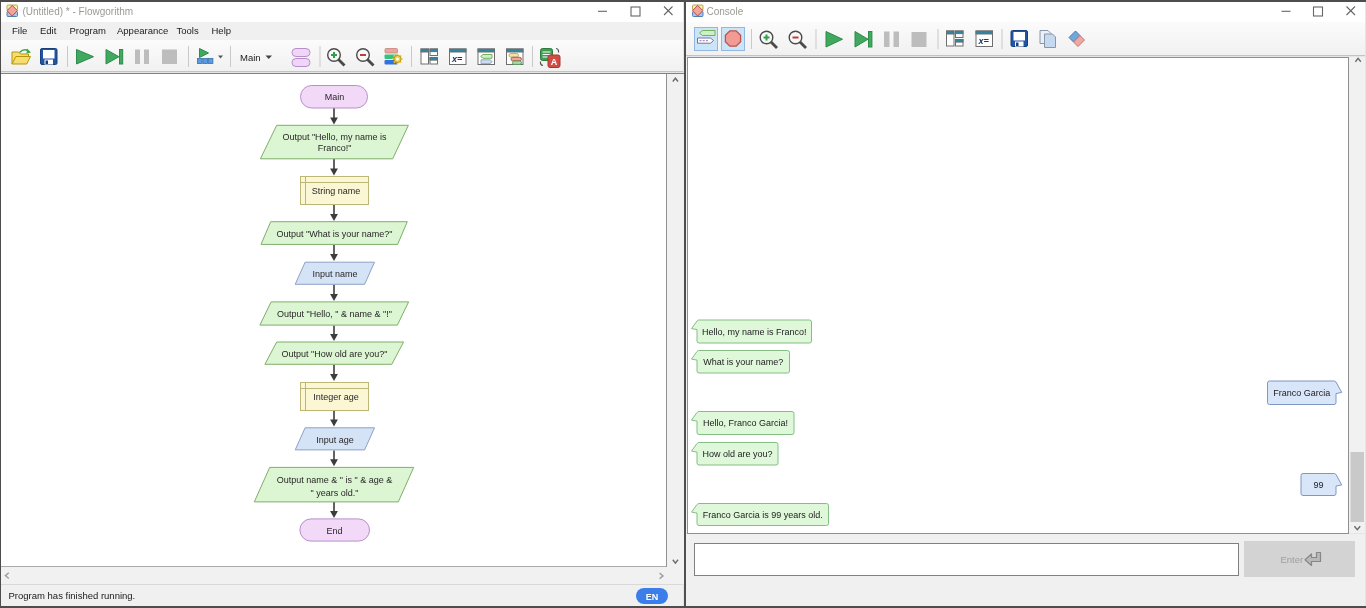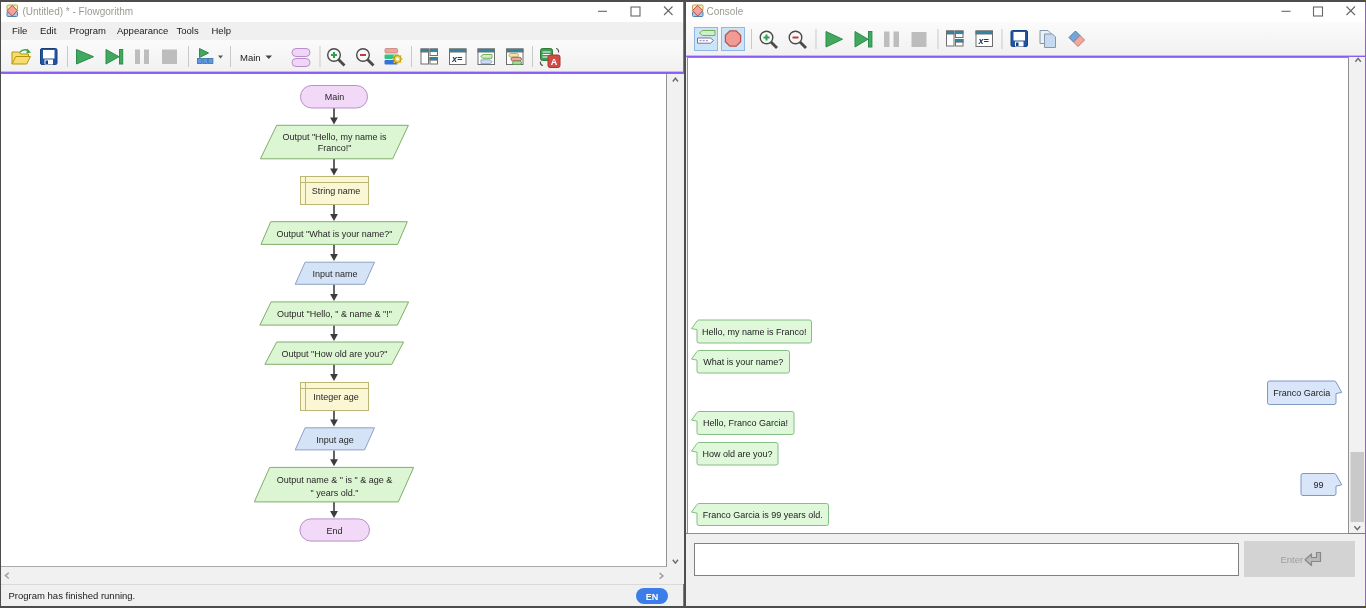--- a/index.html
+++ b/index.html
@@ -1,18 +1,18 @@
 <!DOCTYPE html>
 <html><head>
 <meta charset="utf-8">
 <style>
   html,body{margin:0;padding:0;}
   body{width:1366px;height:608px;overflow:hidden;font-family:"Liberation Sans",sans-serif;background:#fff;}
   .a{position:absolute;box-sizing:border-box;}
-  #scr{position:relative;width:1366px;height:608px;background:#8b5cf6;overflow:hidden;}
+  #scr{position:relative;width:1366px;height:608px;background:#e5e5e5;overflow:hidden;}
 </style>
 </head>
 <body>
 <div id="scr">
 
   <div class="a" style="left:0;top:0;width:1366px;height:2px;background:#4d4d4d;"></div>
   <div class="a" style="left:0;top:606px;width:1366px;height:2px;background:#4d4d4d;"></div>
   <div class="a" style="left:0;top:0;width:1px;height:608px;background:#4d4d4d;"></div>
   <div class="a" style="left:683.5px;top:0;width:2.2px;height:608px;background:#4f4f4f;"></div>
 

